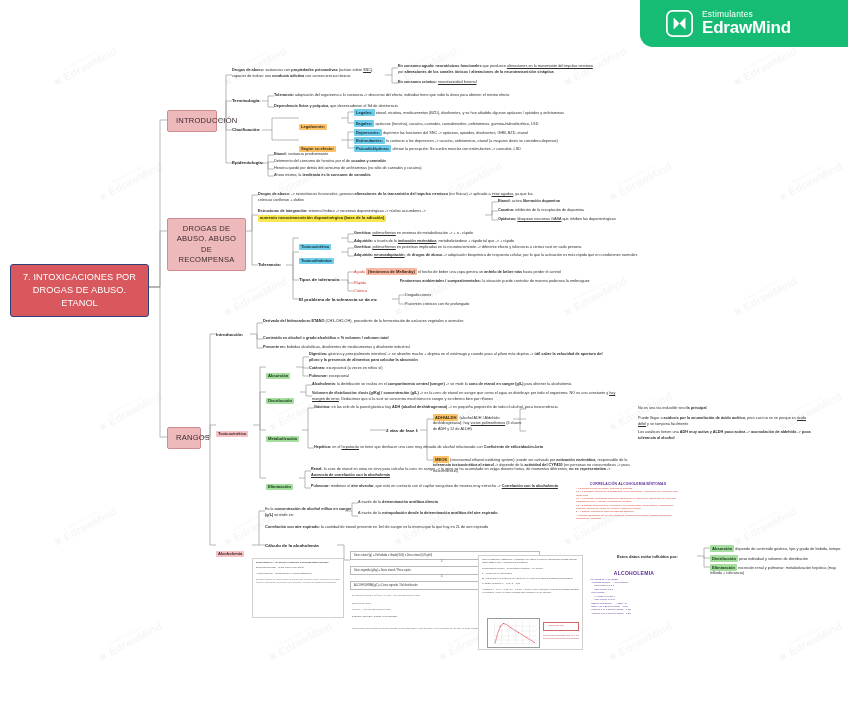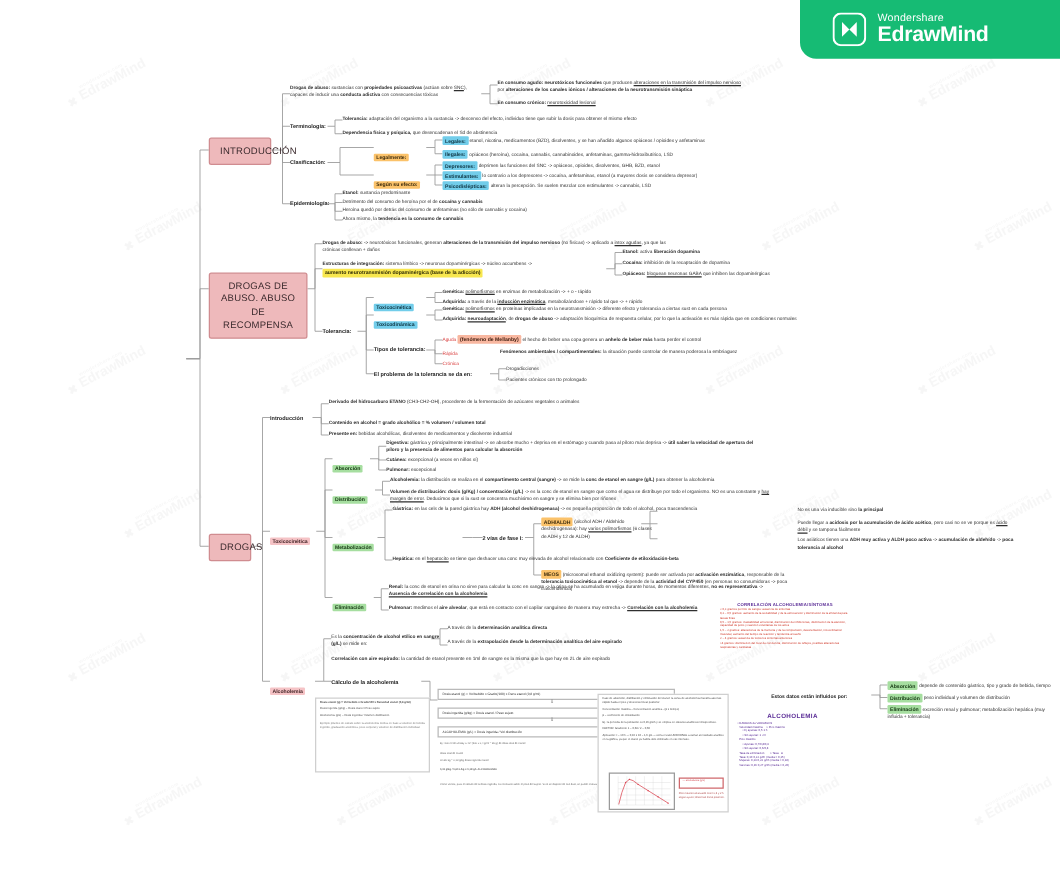--- a/index.html
+++ b/index.html
@@ -269,21 +269,21 @@
     </div>
   </div>
 
 <div id="brand">
   <svg class="logo" viewBox="0 0 32 32">
     <rect x="1" y="1" width="30" height="30" rx="7" fill="none" stroke="#ffffff" stroke-width="2"></rect>
     <path d="M9 9 L16 16 L9 23 Z" fill="#ffffff"></path>
     <path d="M23 9 L16 16 L23 23 Z" fill="#ffffff"></path>
   </svg>
   <div class="btxt">
-    <span class="b1">Wondershare</span>
+    <span class="b1">Estimulantes</span>
     <span class="b2">EdrawMind</span>
   </div>
 </div>
 
 <svg class="lines">
   <g fill="none" stroke="#9a9a9a" stroke-width="0.7">
 
     <path d="M149,287 L160,287 L160,120 L167,120"></path>
     <path d="M149,287 L160,287 L160,231 L167,231"></path>
     <path d="M149,287 L160,287 L160,437 L167,437"></path>
@@ -375,24 +375,25 @@
     <path d="M337,545 L344,545 L344,560 L350,560"></path>
 
     <path d="M697,556 L704,556 L704,548 L710,548"></path>
     <path d="M704,556 L704,558 L710,558"></path>
     <path d="M704,556 L704,567 L710,567"></path>
   </g>
 </svg>
 
 <div id="canvas">
 
+  <div class="node" id="central">7. INTOXICACIONES POR DROGAS DE ABUSO. ETANOL</div>
 
   <div class="node branch" style="left:167px;top:110px;width:50px;">INTRODUCCIÓN</div>
   <div class="node branch" style="left:167px;top:218px;width:79px;">DROGAS DE ABUSO. ABUSO DE RECOMPENSA</div>
-  <div class="node branch" style="left:167px;top:427px;width:34px;">DROGAS</div>
+  <div class="node branch" style="left:167px;top:427px;width:34px;">RANGOS</div>
 
   <div class="txtblk" style="left:232px;top:68px;width:152px;">
     <span class="hd">Drogas de abuso:</span><span> sustancias con <b>propiedades psicoactivas</b> (actúan sobre <u>SNC</u>), capaces de inducir una <b>conducta adictiva</b> con consecuencias tóxicas</span>
   </div>
   <div class="txtblk" style="left:398px;top:64px;width:200px;"><b>En consumo agudo: neurotóxicos funcionales</b> que producen <u>alteraciones en la transmisión del impulso nervioso</u> por <b>alteraciones de los canales iónicos / alteraciones de la neurotransmisión sináptica</b></div>
   <div class="txtblk" style="left:398px;top:80px;width:200px;"><b>En consumo crónico:</b> <u>neurotoxicidad lesional</u></div>
 
   <div class="lbl2" style="position:absolute;left:232px;top:98px;z-index:12;">Terminología:</div>
   <div class="txtblk" style="left:274px;top:93px;width:320px;"><b>Tolerancia:</b> adaptación del organismo a la sustancia -&gt; descenso del efecto, individuo tiene que subir la dosis para obtener el mismo efecto</div>
   <div class="txtblk" style="left:274px;top:104px;width:320px;"><b>Dependencia física y psíquica,</b> que desencadenan el Sd de abstinencia</div>

